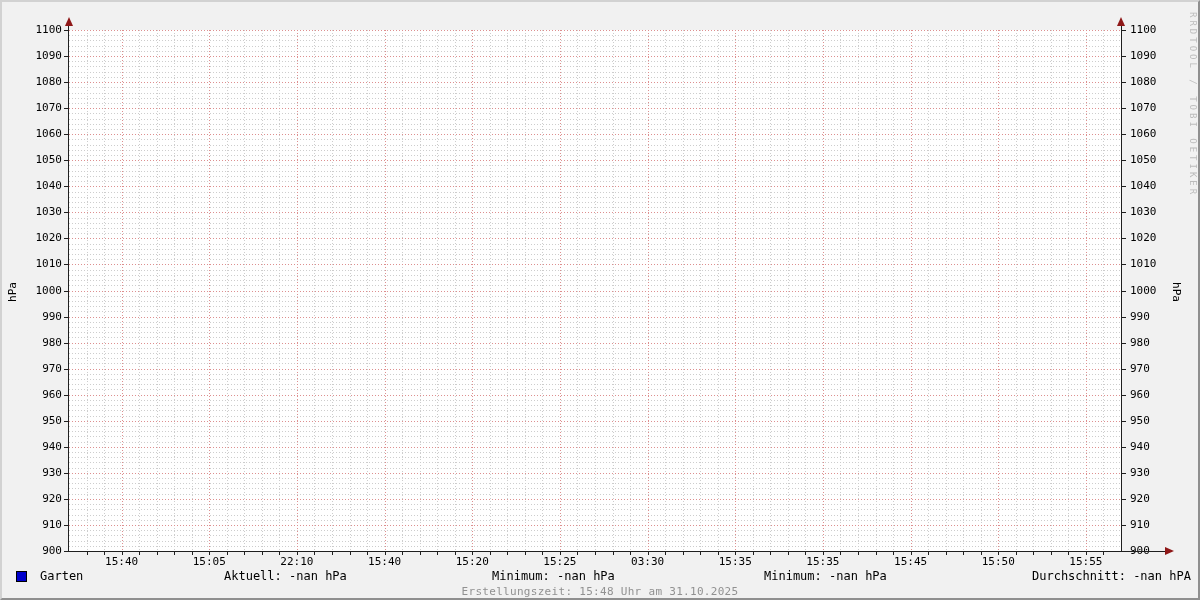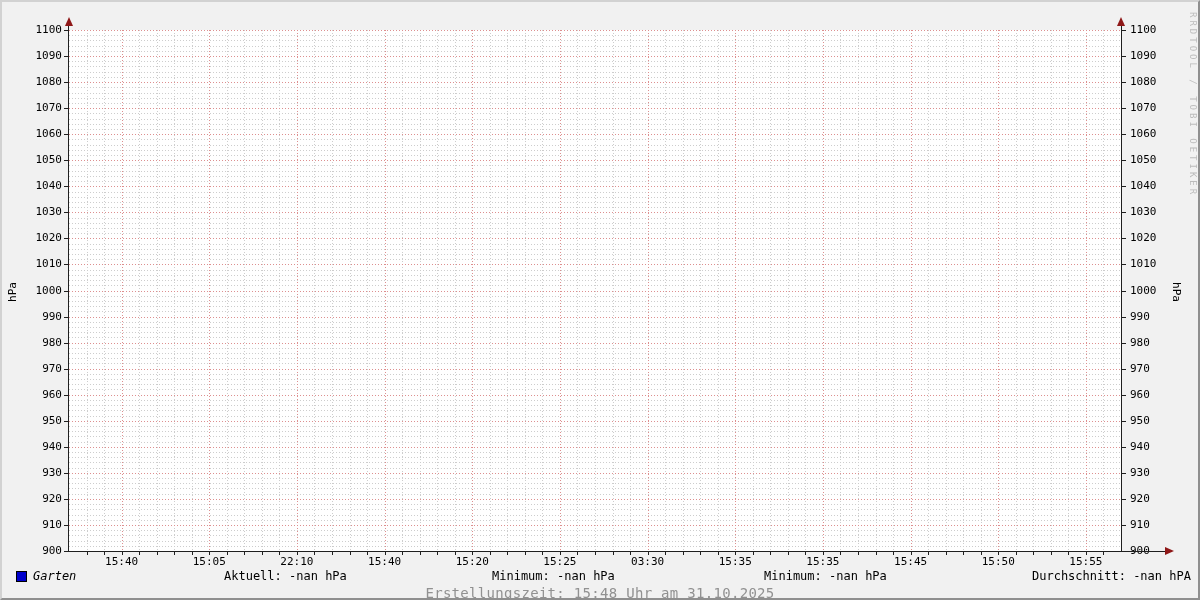--- a/index.html
+++ b/index.html
@@ -39,29 +39,29 @@
   .vlab{position:absolute;font-size:11px;white-space:nowrap;}
   #vlab-left{left:10px;top:290px;transform:translate(-50%,-50%) rotate(-90deg);}
   #vlab-right{left:1174px;top:290px;transform:translate(-50%,-50%) rotate(90deg);}
   #watermark{
     position:absolute;left:1196px;top:10px;
     transform:rotate(90deg);transform-origin:top left;
     font-size:9px;letter-spacing:3px;color:#bcbcbc;white-space:nowrap;
   }
   #legend-row{position:absolute;left:0;top:567px;width:1200px;height:16px;font-size:12px;}
   #legend-swatch{position:absolute;left:14px;top:2px;width:9px;height:9px;border:1px solid #000;}
-  #legend-series{position:absolute;left:31px;top:0;font-style:italic;}
+  #legend-series{position:absolute;left:38px;top:0;}
   .stat{position:absolute;top:0;white-space:pre;}
   .stat0{left:222px;}
   .stat1{left:490px;}
   .stat2{left:762px;}
   .stat3{left:1030px;}
   #footer{
     position:absolute;left:0;right:0;top:583px;
-    text-align:center;font-size:14px;letter-spacing:.3px;color:#919191;
+    text-align:center;font-size:11px;letter-spacing:.3px;color:#919191;
   }
 </style>
 </head>
 <body>
 
 <div id="graph" style="background: rgb(241, 241, 241);">
 
   <div id="plot" style="background: rgb(255, 255, 255);">
       <div class="gl h" style="top: 515.79px; background: repeating-linear-gradient(to right, rgb(205, 205, 205) 0px, rgb(205, 205, 205) 1px, transparent 1px, transparent 3px);"></div>
       <div class="gl h" style="top: 510.58px; background: repeating-linear-gradient(to right, rgb(205, 205, 205) 0px, rgb(205, 205, 205) 1px, transparent 1px, transparent 3px);"></div>

